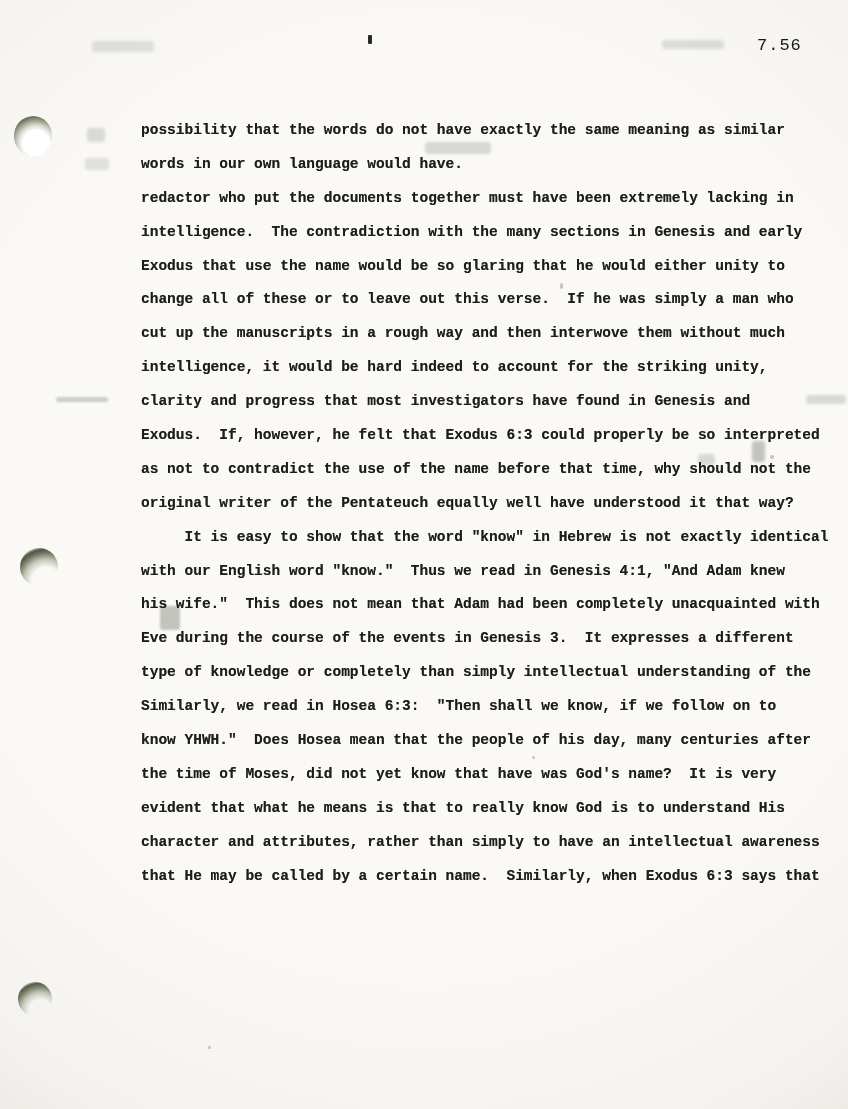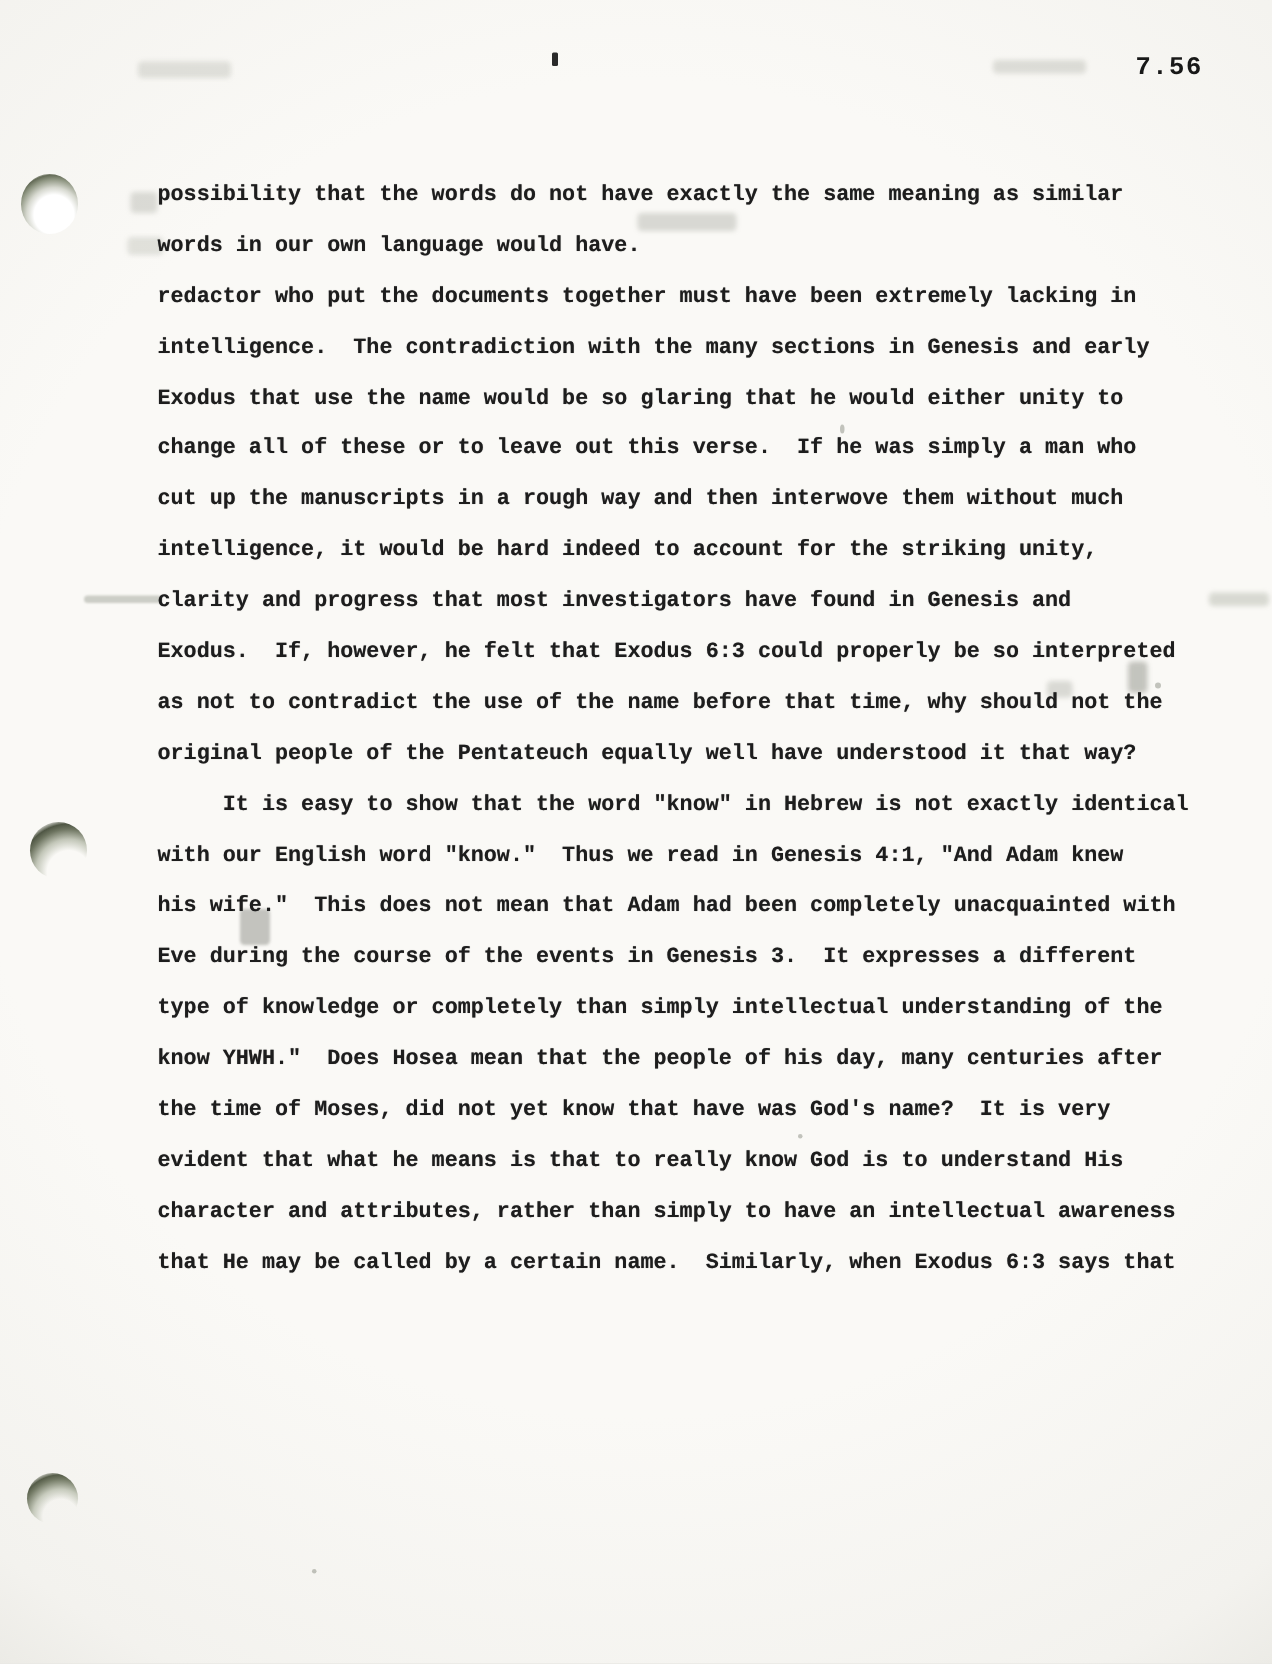--- a/index.html
+++ b/index.html
@@ -12,37 +12,38 @@
   .page{
     position:relative;
     width:848px;height:1109px;
     background:
       radial-gradient(circle at 50% 45%, #faf9f6 60%, #f3f2ee 92%, #ecebe6 100%);
     overflow:hidden;
   }
   .page-number{
     position:absolute;
     left:757px;top:36px;
-    font-size:17px;font-weight:700;
+    font-size:17px;font-weight:400;
     color:#181818;
     letter-spacing:1px;
   }
   .text-block{
     position:absolute;
     left:105px;top:114px;
     width:710px;
     font-size:14.5px;
     font-weight:700;
     color:#1d1d1d;
     line-height:33.9px;
     text-shadow:0 0 0.5px rgba(10,10,10,0.55);
   }
   .text-line{
     white-space:pre;
     height:33.9px;
+    margin-left:36px;
   }
   
   .hole{
     position:absolute;
     border-radius:50%;
   }
   .hole-1{
     left:14px;top:116px;width:38px;height:40px;
     background:radial-gradient(circle at 58% 68%, #ffffff 0 38%, #d6d8cf 52%, #8d9480 68%, #646b57 76%, rgba(247,246,242,0) 85%);
   }
@@ -113,26 +114,27 @@
     <div class="text-line">words in our own language would have.</div>
     <div class="text-line">redactor who put the documents together must have been extremely lacking in</div>
     <div class="text-line">intelligence.  The contradiction with the many sections in Genesis and early</div>
     <div class="text-line">Exodus that use the name would be so glaring that he would either unity to</div>
     <div class="text-line">change all of these or to leave out this verse.  If he was simply a man who</div>
     <div class="text-line">cut up the manuscripts in a rough way and then interwove them without much</div>
     <div class="text-line">intelligence, it would be hard indeed to account for the striking unity,</div>
     <div class="text-line">clarity and progress that most investigators have found in Genesis and</div>
     <div class="text-line">Exodus.  If, however, he felt that Exodus 6:3 could properly be so interpreted</div>
     <div class="text-line">as not to contradict the use of the name before that time, why should not the</div>
-    <div class="text-line">original people of the Pentateuch equally well have understood it that way?</div>
+    <div class="text-line">original writer of the Pentateuch equally well have understood it that way?</div>
     <div class="text-line">     It is easy to show that the word "know" in Hebrew is not exactly identical</div>
     <div class="text-line">with our English word "know."  Thus we read in Genesis 4:1, "And Adam knew</div>
     <div class="text-line">his wife."  This does not mean that Adam had been completely unacquainted with</div>
     <div class="text-line">Eve during the course of the events in Genesis 3.  It expresses a different</div>
     <div class="text-line">type of knowledge or completely than simply intellectual understanding of the</div>
+    <div class="text-line">Similarly, we read in Hosea 6:3:  "Then shall we know, if we follow on to</div>
     <div class="text-line">know YHWH."  Does Hosea mean that the people of his day, many centuries after</div>
     <div class="text-line">the time of Moses, did not yet know that have was God's name?  It is very</div>
     <div class="text-line">evident that what he means is that to really know God is to understand His</div>
     <div class="text-line">character and attributes, rather than simply to have an intellectual awareness</div>
     <div class="text-line">that He may be called by a certain name.  Similarly, when Exodus 6:3 says that</div>
   </div>
 
 </div>
 
 </body></html>

